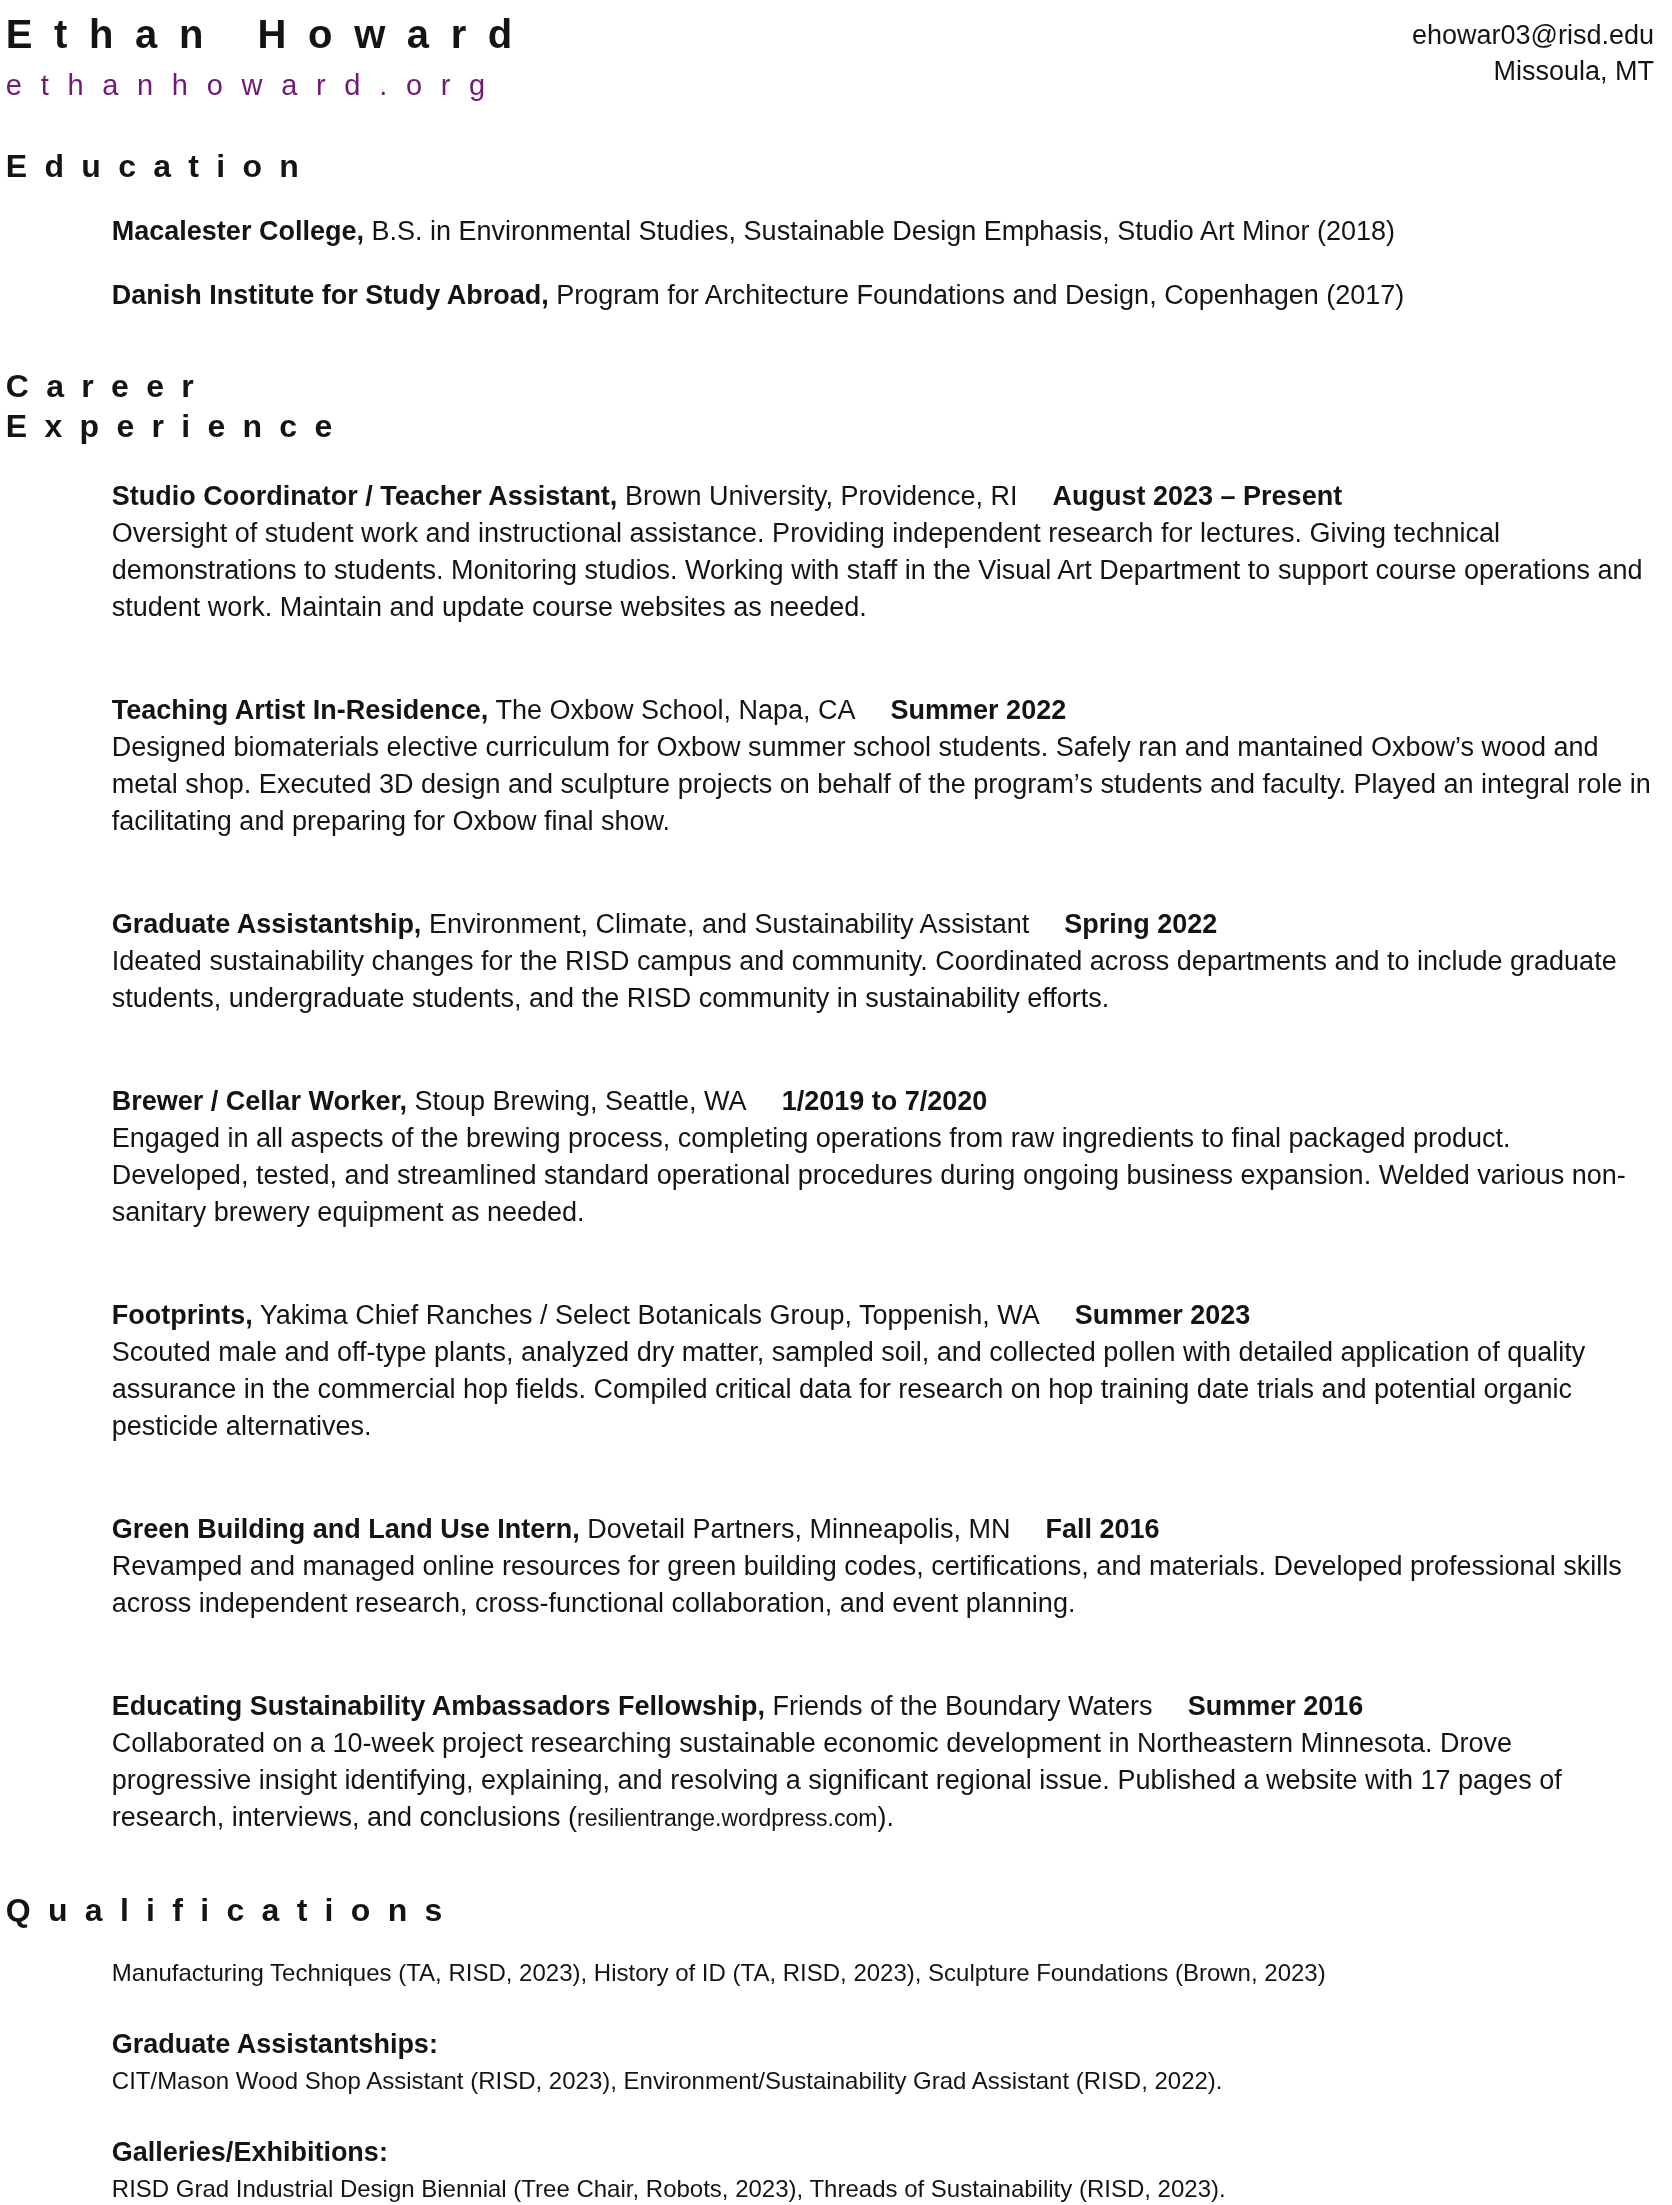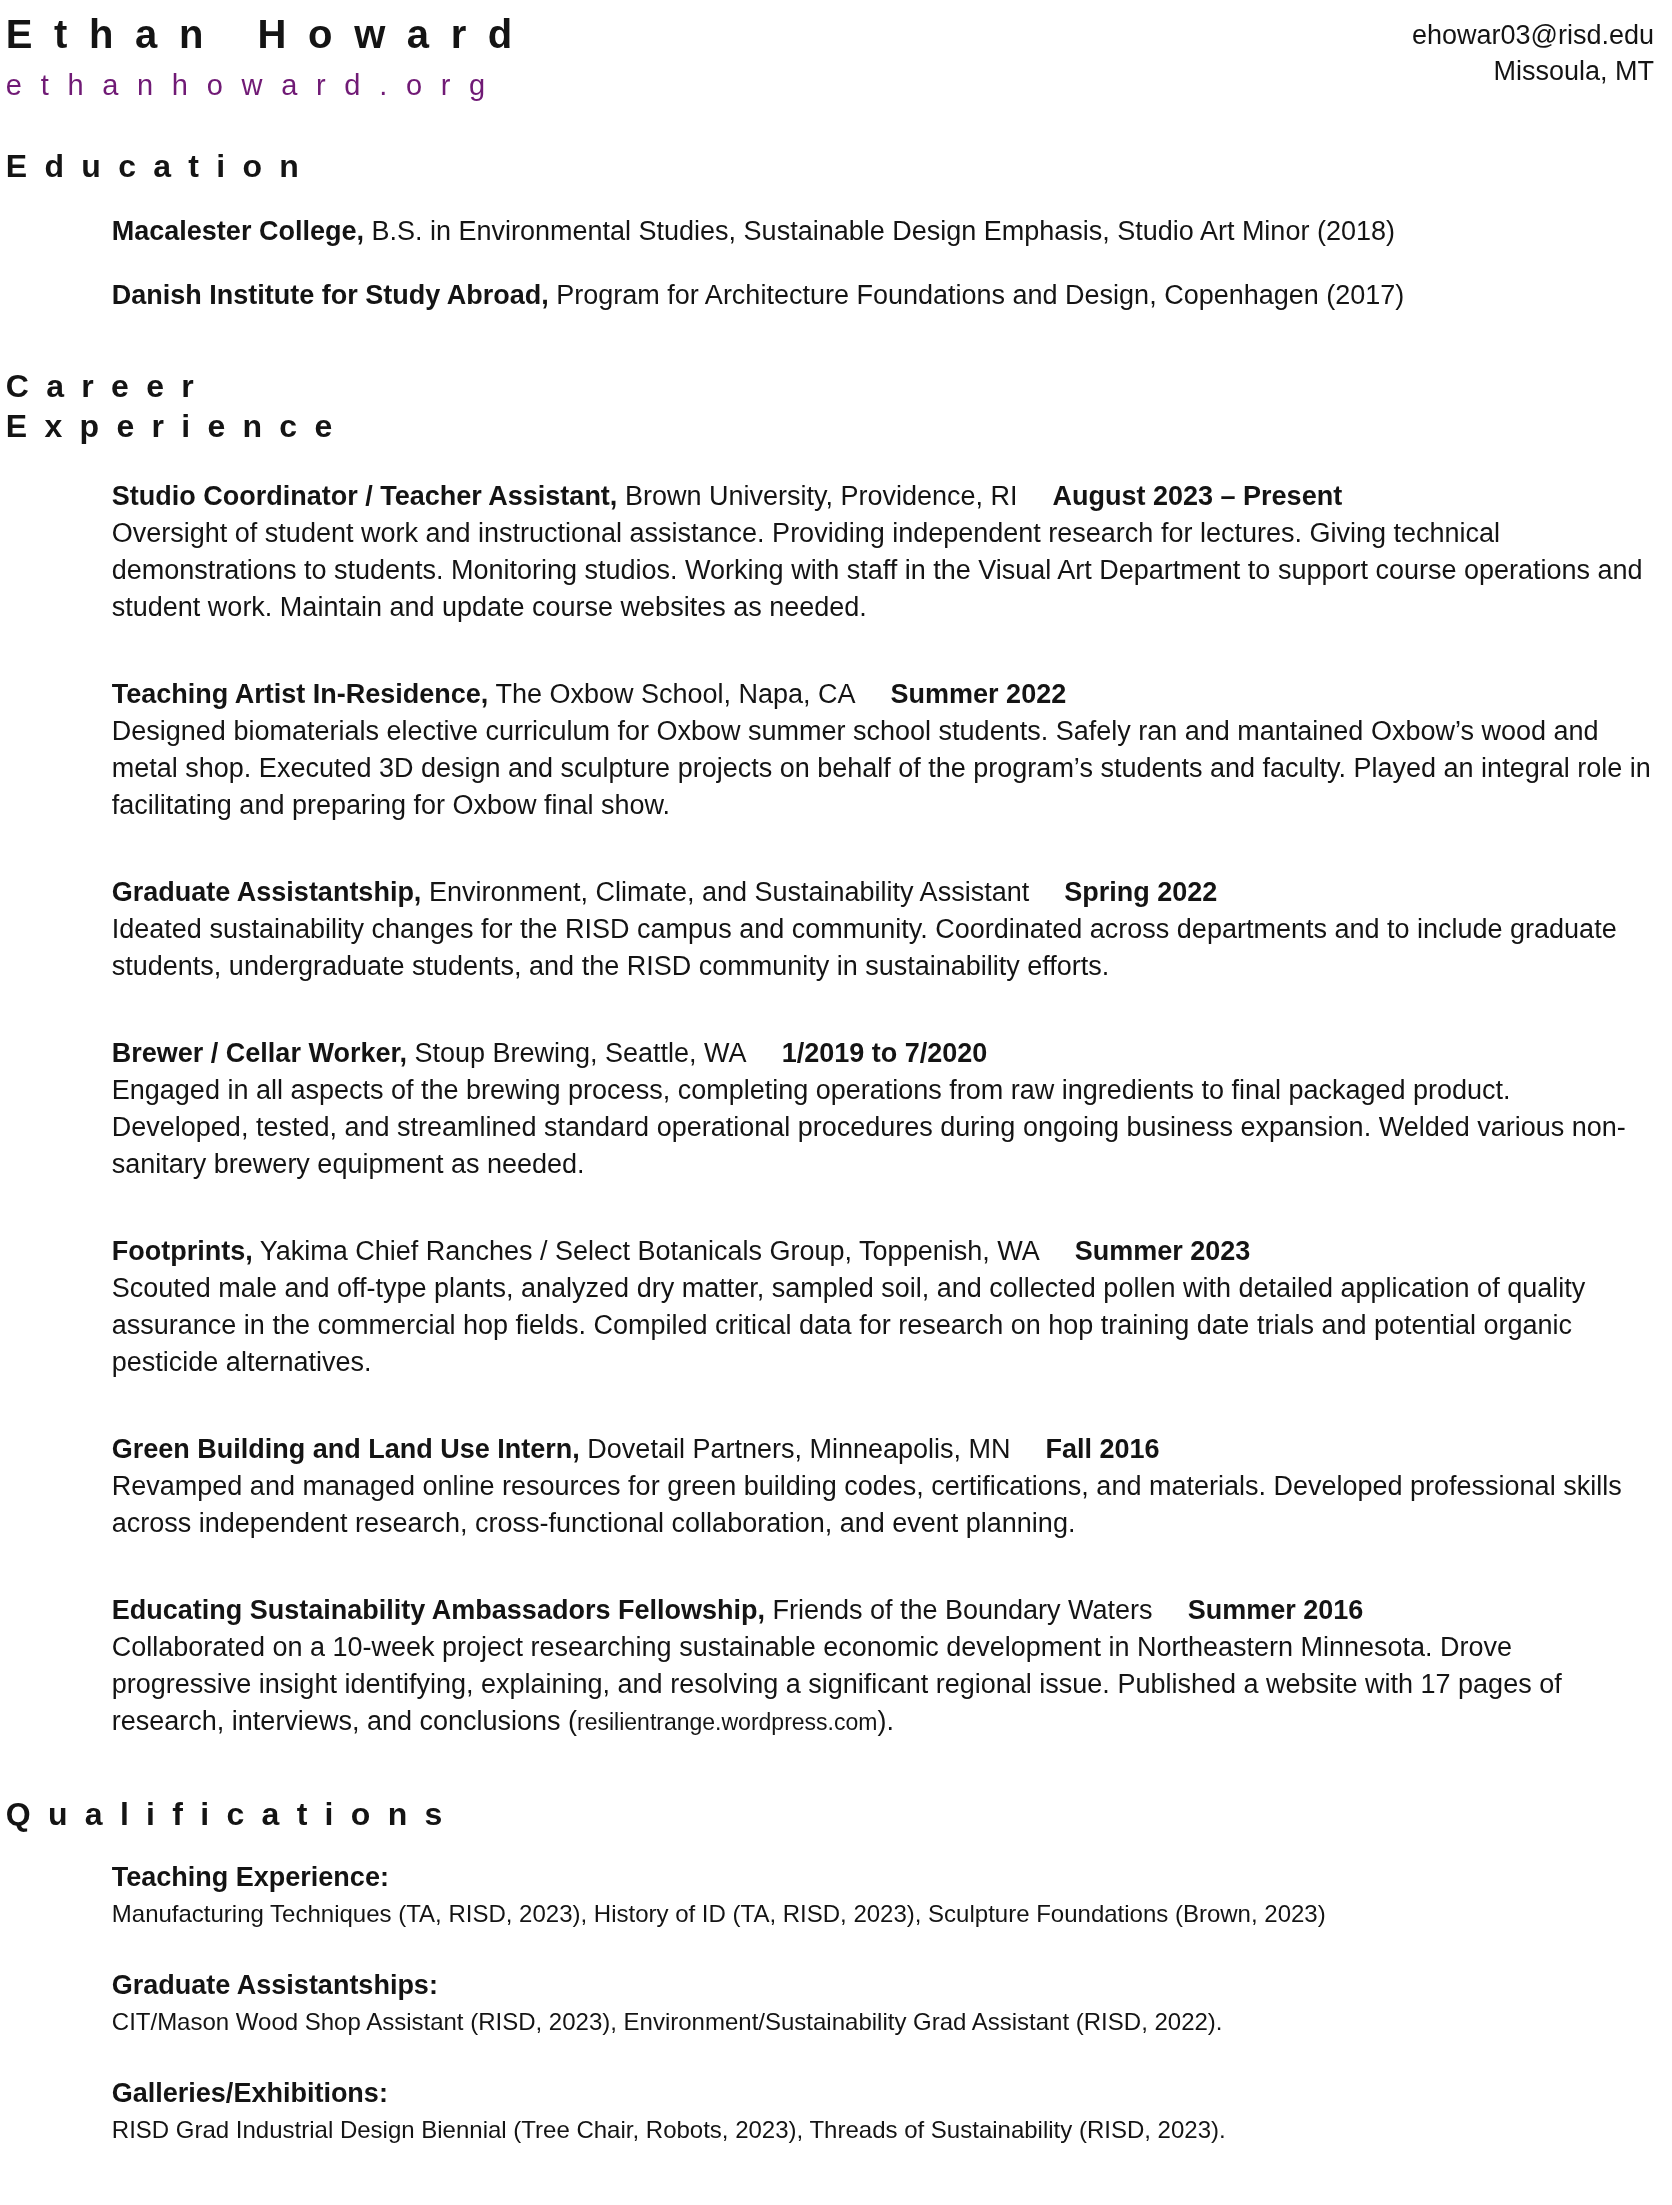--- a/index.html
+++ b/index.html
@@ -48,21 +48,21 @@
   .career-section { margin-top: 52px; }
   .quals-section { margin-top: 53px; }
 
   .indent { margin-left: 106px; }
 
   
   .edu-item { margin-top: 27px; }
   .edu-item b { font-weight: 700; }
 
   
-  .job { margin-top: 50px; }
+  .job { margin-top: 66px; }
   .job:first-child { margin-top: 32px; }
   .job-header { display: flex; justify-content: flex-start; align-items: baseline; }
   .job-title b { font-weight: 700; }
   .job-date { font-weight: 700; white-space: nowrap; flex-shrink: 0; margin-left: 35px; }
   .job-body { max-width: 1546px; }
   .small-url { font-size: 23px; }
 
   
   .qual-group { margin-top: 36px; }
   .qual-group:first-child { margin-top: 24.5px; }
@@ -159,21 +159,20 @@
       </article>
 
     </div>
   </section>
 
   <section class="quals-section">
     <h2 class="section-heading">Qualifications</h2>
     <div class="indent">
 
       <div class="qual-group">
-        <div class="qual-title">Teaching Experience:</div>
         <div class="qual-detail">Manufacturing Techniques (TA, RISD, 2023), History of ID (TA, RISD, 2023), Sculpture Foundations (Brown, 2023)</div>
       </div>
 
       <div class="qual-group">
         <div class="qual-title">Graduate Assistantships:</div>
         <div class="qual-detail">CIT/Mason Wood Shop Assistant (RISD, 2023), Environment/Sustainability Grad Assistant (RISD, 2022).</div>
       </div>
 
       <div class="qual-group">
         <div class="qual-title">Galleries/Exhibitions:</div>

